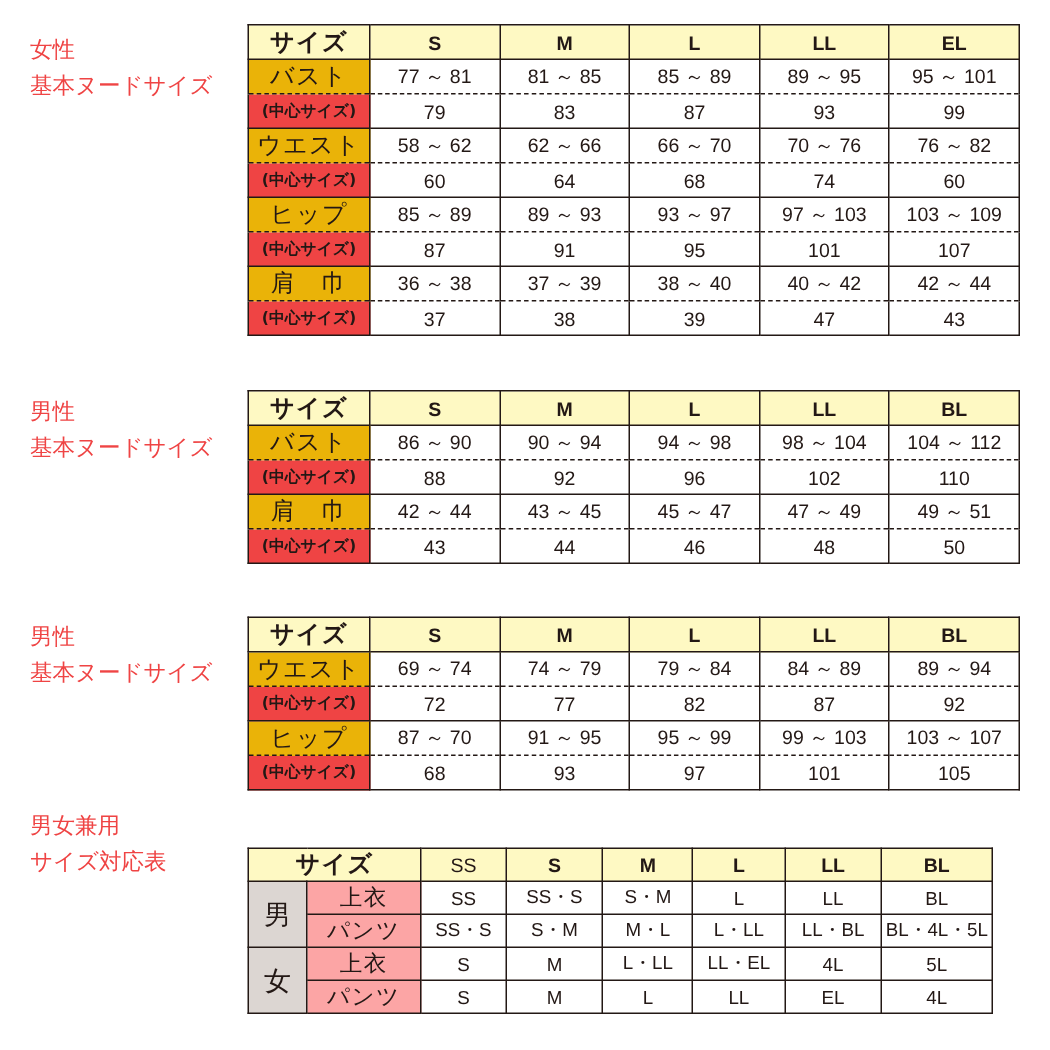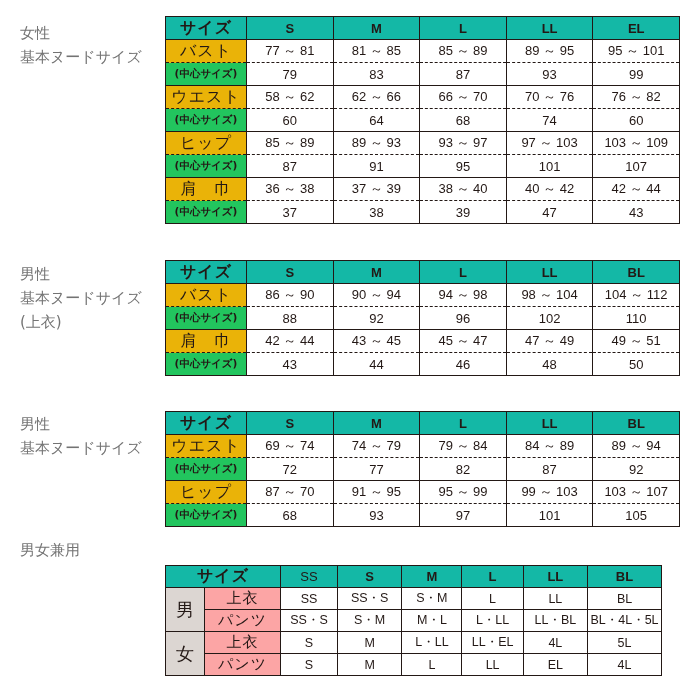--- a/index.html
+++ b/index.html
@@ -1,24 +1,24 @@
 <!DOCTYPE html>
 <html><head>
 <meta charset="utf-8">
 <style>
   html, body { margin:0; padding:0; background:#ffffff; }
   body { width:700px; height:700px; position:relative; overflow:hidden;
          font-family:"DejaVu Sans", "Liberation Sans", sans-serif; color:#231815; }
-  .section-title { position:absolute; left:20px; font-size:15px; line-height:24px; color:#737373; }
+  .section-title { position:absolute; left:20px; font-size:15px; line-height:24px; color:#ef4444; }
   .section-title div { white-space:nowrap; }
   table.size { position:absolute; border-collapse:collapse; table-layout:fixed; }
   table.size td { border:1px solid #231815; text-align:center; padding:0; font-family:"Liberation Sans", sans-serif; font-size:13px; color:#231815; white-space:nowrap; }
-  table.size tr.hdr td { background:#14b8a6; font-weight:bold; font-size:13px; }
+  table.size tr.hdr td { background:#fef9c3; font-weight:bold; font-size:13px; }
   table.size td.lbl { background:#eab308; font-family:"DejaVu Sans", sans-serif; font-weight:normal; font-size:16px; letter-spacing:1px; }
-  table.size td.sublbl { background:#22c55e; font-family:"DejaVu Sans", sans-serif; font-weight:bold; font-size:10.5px;margin-top:44px; }
+  table.size td.sublbl { background:#ef4444; font-family:"DejaVu Sans", sans-serif; font-weight:bold; font-size:10.5px;margin-top:44px; }
   table.size tr.meas td { border-bottom:1px dashed #231815; }
   table.size tr.center td { border-top:1px dashed #231815; }
   table.size tr { height:23px; }
   table.size tr.hdr td.lbl { font-size:16px; }
   
   table.uni td.sex { background:#dcd6d2; font-family:"DejaVu Sans", sans-serif; font-size:18px; }
   table.uni td.lbl2 { background:#fca5a5; font-family:"DejaVu Sans", sans-serif; font-size:15px; letter-spacing:1px; }
   table.uni td { font-size:12.5px; }
   table.uni tr { height:22px; }
 </style>
@@ -114,21 +114,20 @@
     <td>39</td>
     <td>47</td>
     <td>43</td>
   </tr>
 </tbody>
   </table>
 
 <div class="section-title" style="top:262px;">
   <div>男性</div>
   <div>基本ヌードサイズ</div>
-  <div>(上衣)</div>
 </div>
 <table class="size" style="left:165px; top:260px; width:515px;">
   <colgroup>
       <col style="width:81px">
       <col>
       <col>
       <col>
       <col>
       <col>
     </colgroup>
@@ -228,20 +227,21 @@
     <td>93</td>
     <td>97</td>
     <td>101</td>
     <td>105</td>
   </tr>
 </tbody>
   </table>
 
 <div class="section-title" style="top:538px;">
   <div>男女兼用</div>
+  <div>サイズ対応表</div>
 </div>
 <table class="size uni" style="left:165px; top:565px; width:497px;">
   <colgroup>
     <col style="width:37px">
       <col style="width:72px">
     <col style="width:54px">
       <col style="width:61px">
       <col style="width:57px">
       <col style="width:58px">
       <col style="width:61px">

